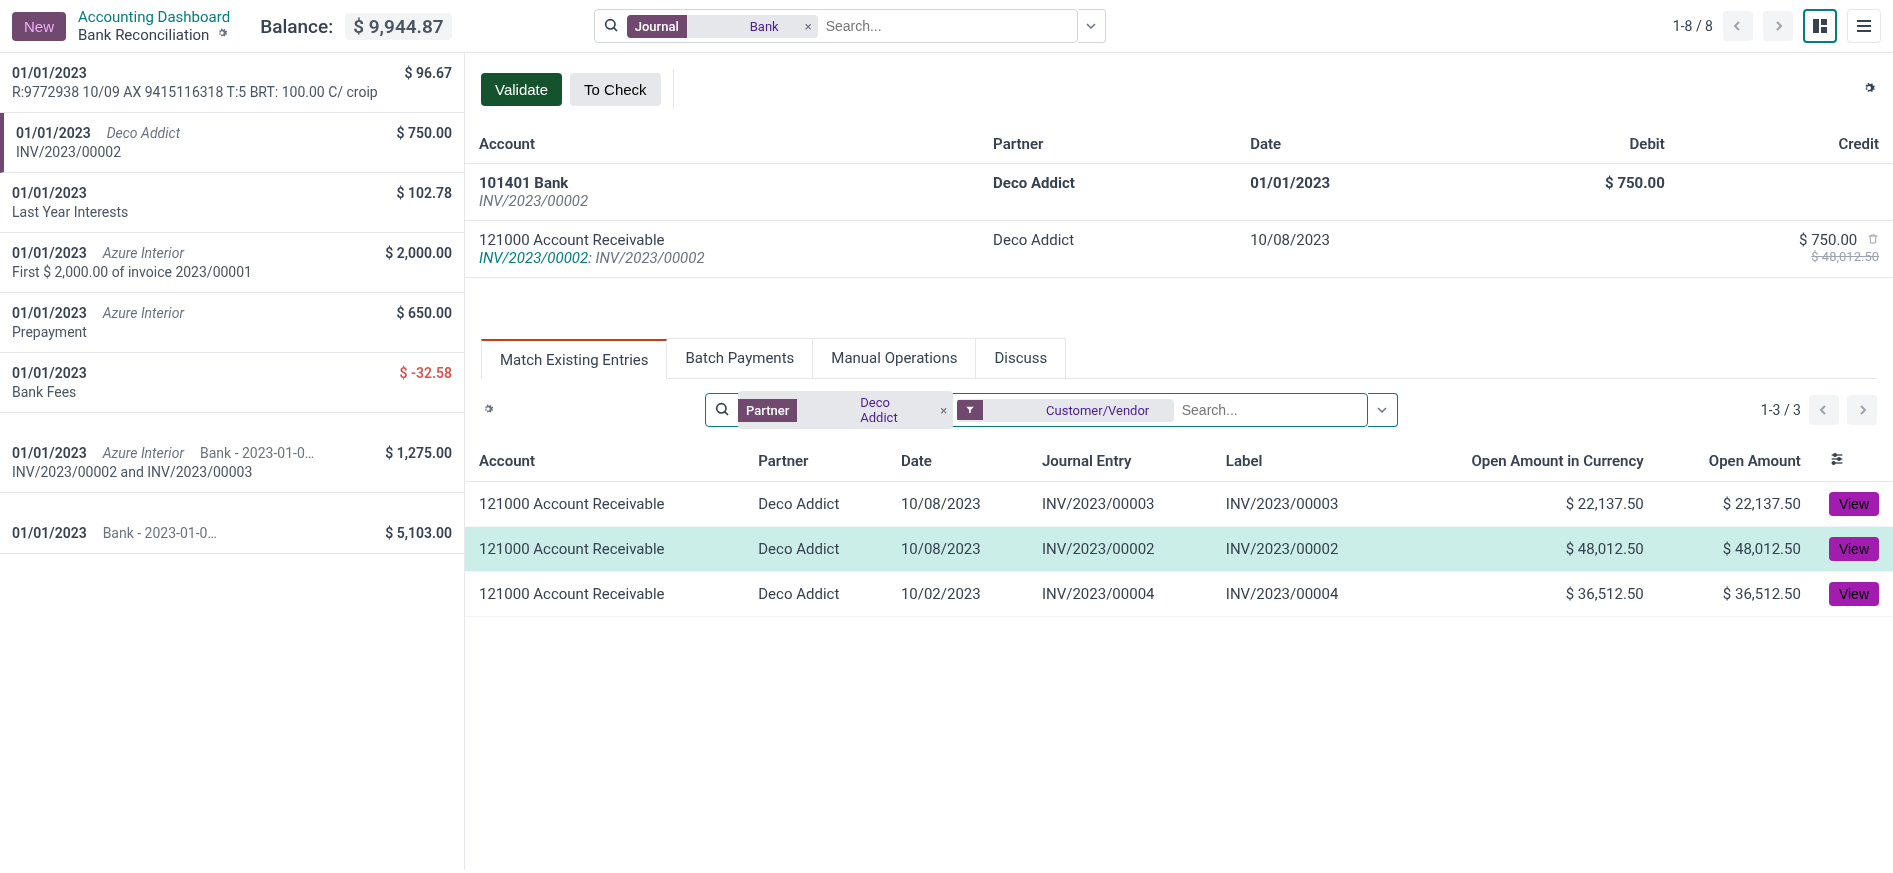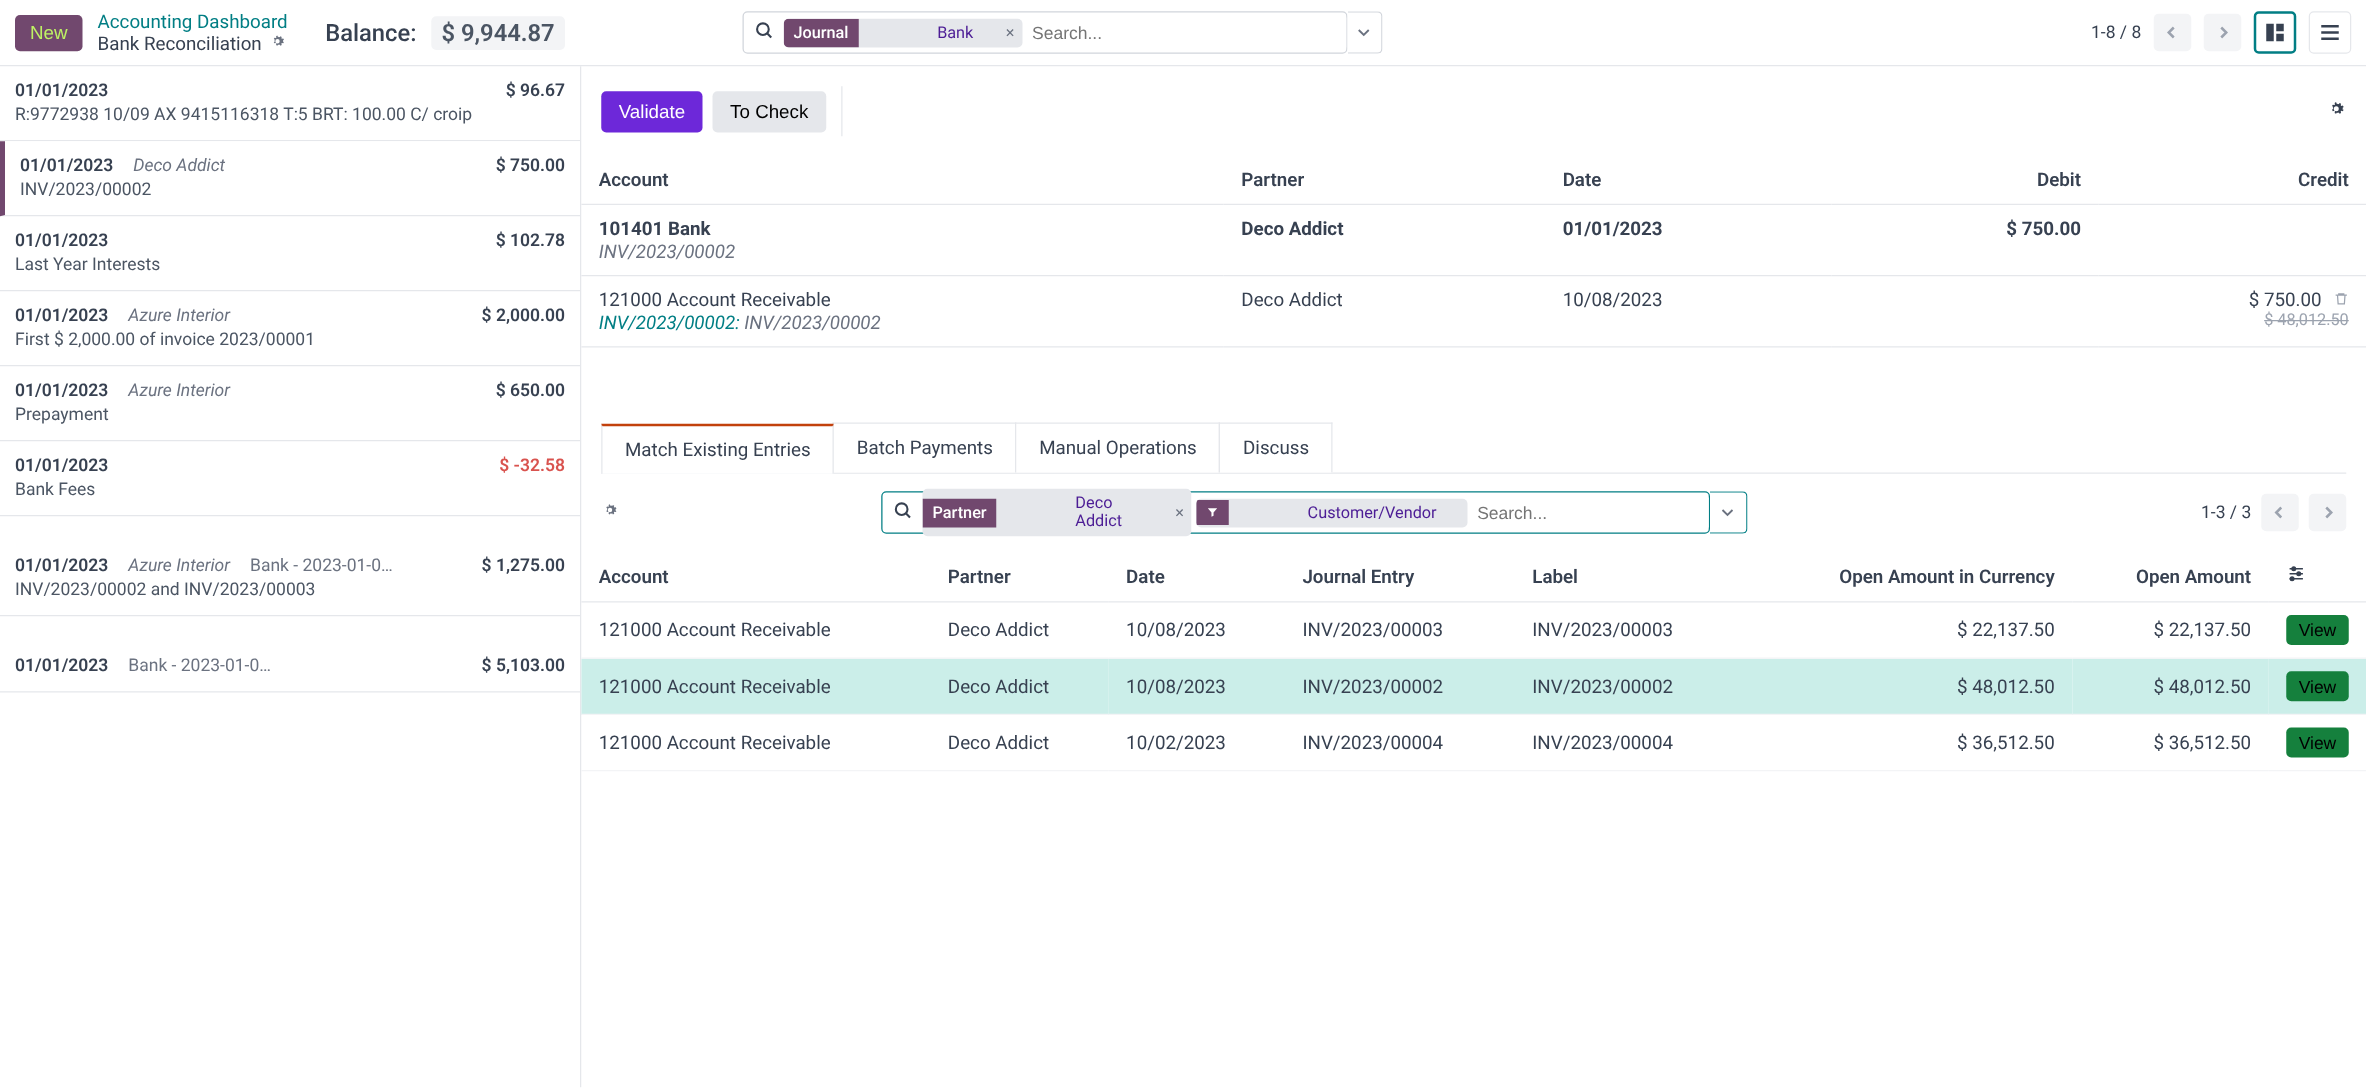--- a/index.html
+++ b/index.html
@@ -11,21 +11,21 @@
   }
   .header {
     display: flex;
     align-items: center;
     padding: 8px 12px;
     border-bottom: 1px solid #e5e7eb;
     gap: 12px;
   }
   .btn-new {
     background: #71486e;
-    color: #bef264;
+    color: #f0abfc;
     border: none;
     padding: 6px 12px;
     border-radius: 4px;
     font-weight: 500;
     cursor: pointer;
     font-size: 15px;
   }
   .breadcrumb { display: flex; flex-direction: column; }
   .breadcrumb-top { color: #017e84; font-weight: 400; font-size: 15px; cursor: pointer; }
   .breadcrumb-sub { display: flex; align-items: center; gap: 6px; font-size: 15px; }
@@ -130,21 +130,21 @@
   .tx-desc { color: #4b5563; margin-top: 3px; font-size: 14px; }
   .tx-memo { color: #6b7280; font-size: 14px; white-space: nowrap; overflow: hidden; text-overflow: ellipsis; max-width: 130px; margin-top: 20px; }
   .detail { flex: 1; display: flex; flex-direction: column; overflow-y: auto; }
   .detail-toolbar {
     display: flex;
     align-items: center;
     padding: 16px;
     gap: 8px;
   }
   .btn-validate {
-    background: #6d28d9;
+    background: #14532d;
     color: #fff;
     border: none;
     padding: 8px 14px;
     border-radius: 4px;
     font-weight: 500;
     cursor: pointer;
     font-size: 15px;
   }
   .btn-check {
     background: #e5e7eb;
@@ -237,21 +237,21 @@
     padding: 10px 14px;
     font-weight: 600;
     border-bottom: 1px solid #e5e7eb;
     font-size: 15px;
   }
   .match-table th.num, .match-table td.num { text-align: right; }
   .match-table td { padding: 10px 14px; font-size: 15px; }
   .match-table tbody tr { border-bottom: 1px solid #f3f4f6; cursor: pointer; }
   .match-table tbody tr.sel { background: #cbeee9; }
   .btn-view {
-    background: #15803d;
+    background: #a21caf;
     border: none;
     padding: 4px 10px;
     border-radius: 4px;
     cursor: pointer;
     font-size: 14px;
   }
   .sliders-icon { cursor: pointer; color: #374151; }
 </style>
 </head>
 <body>

